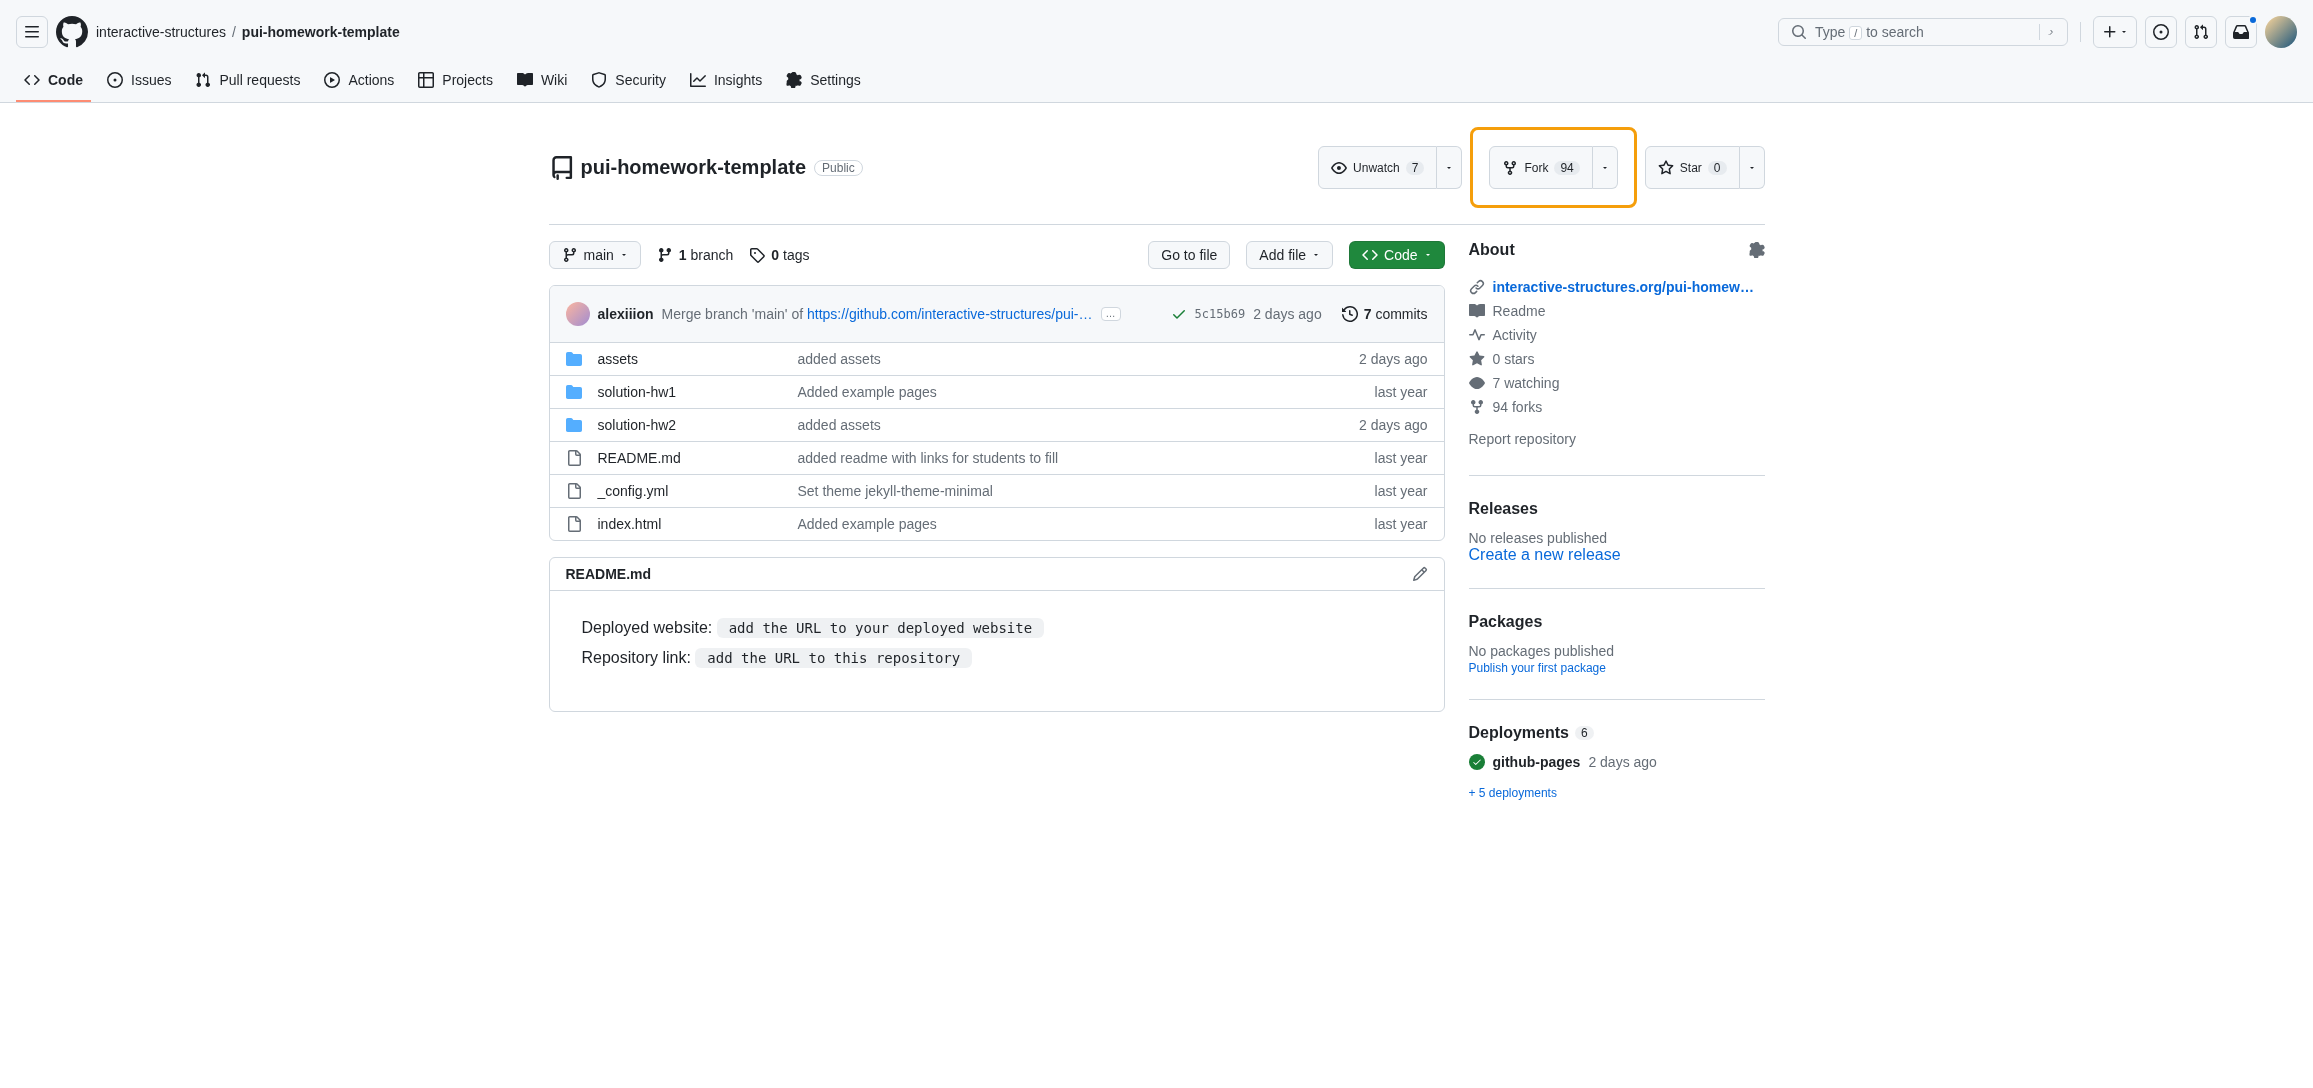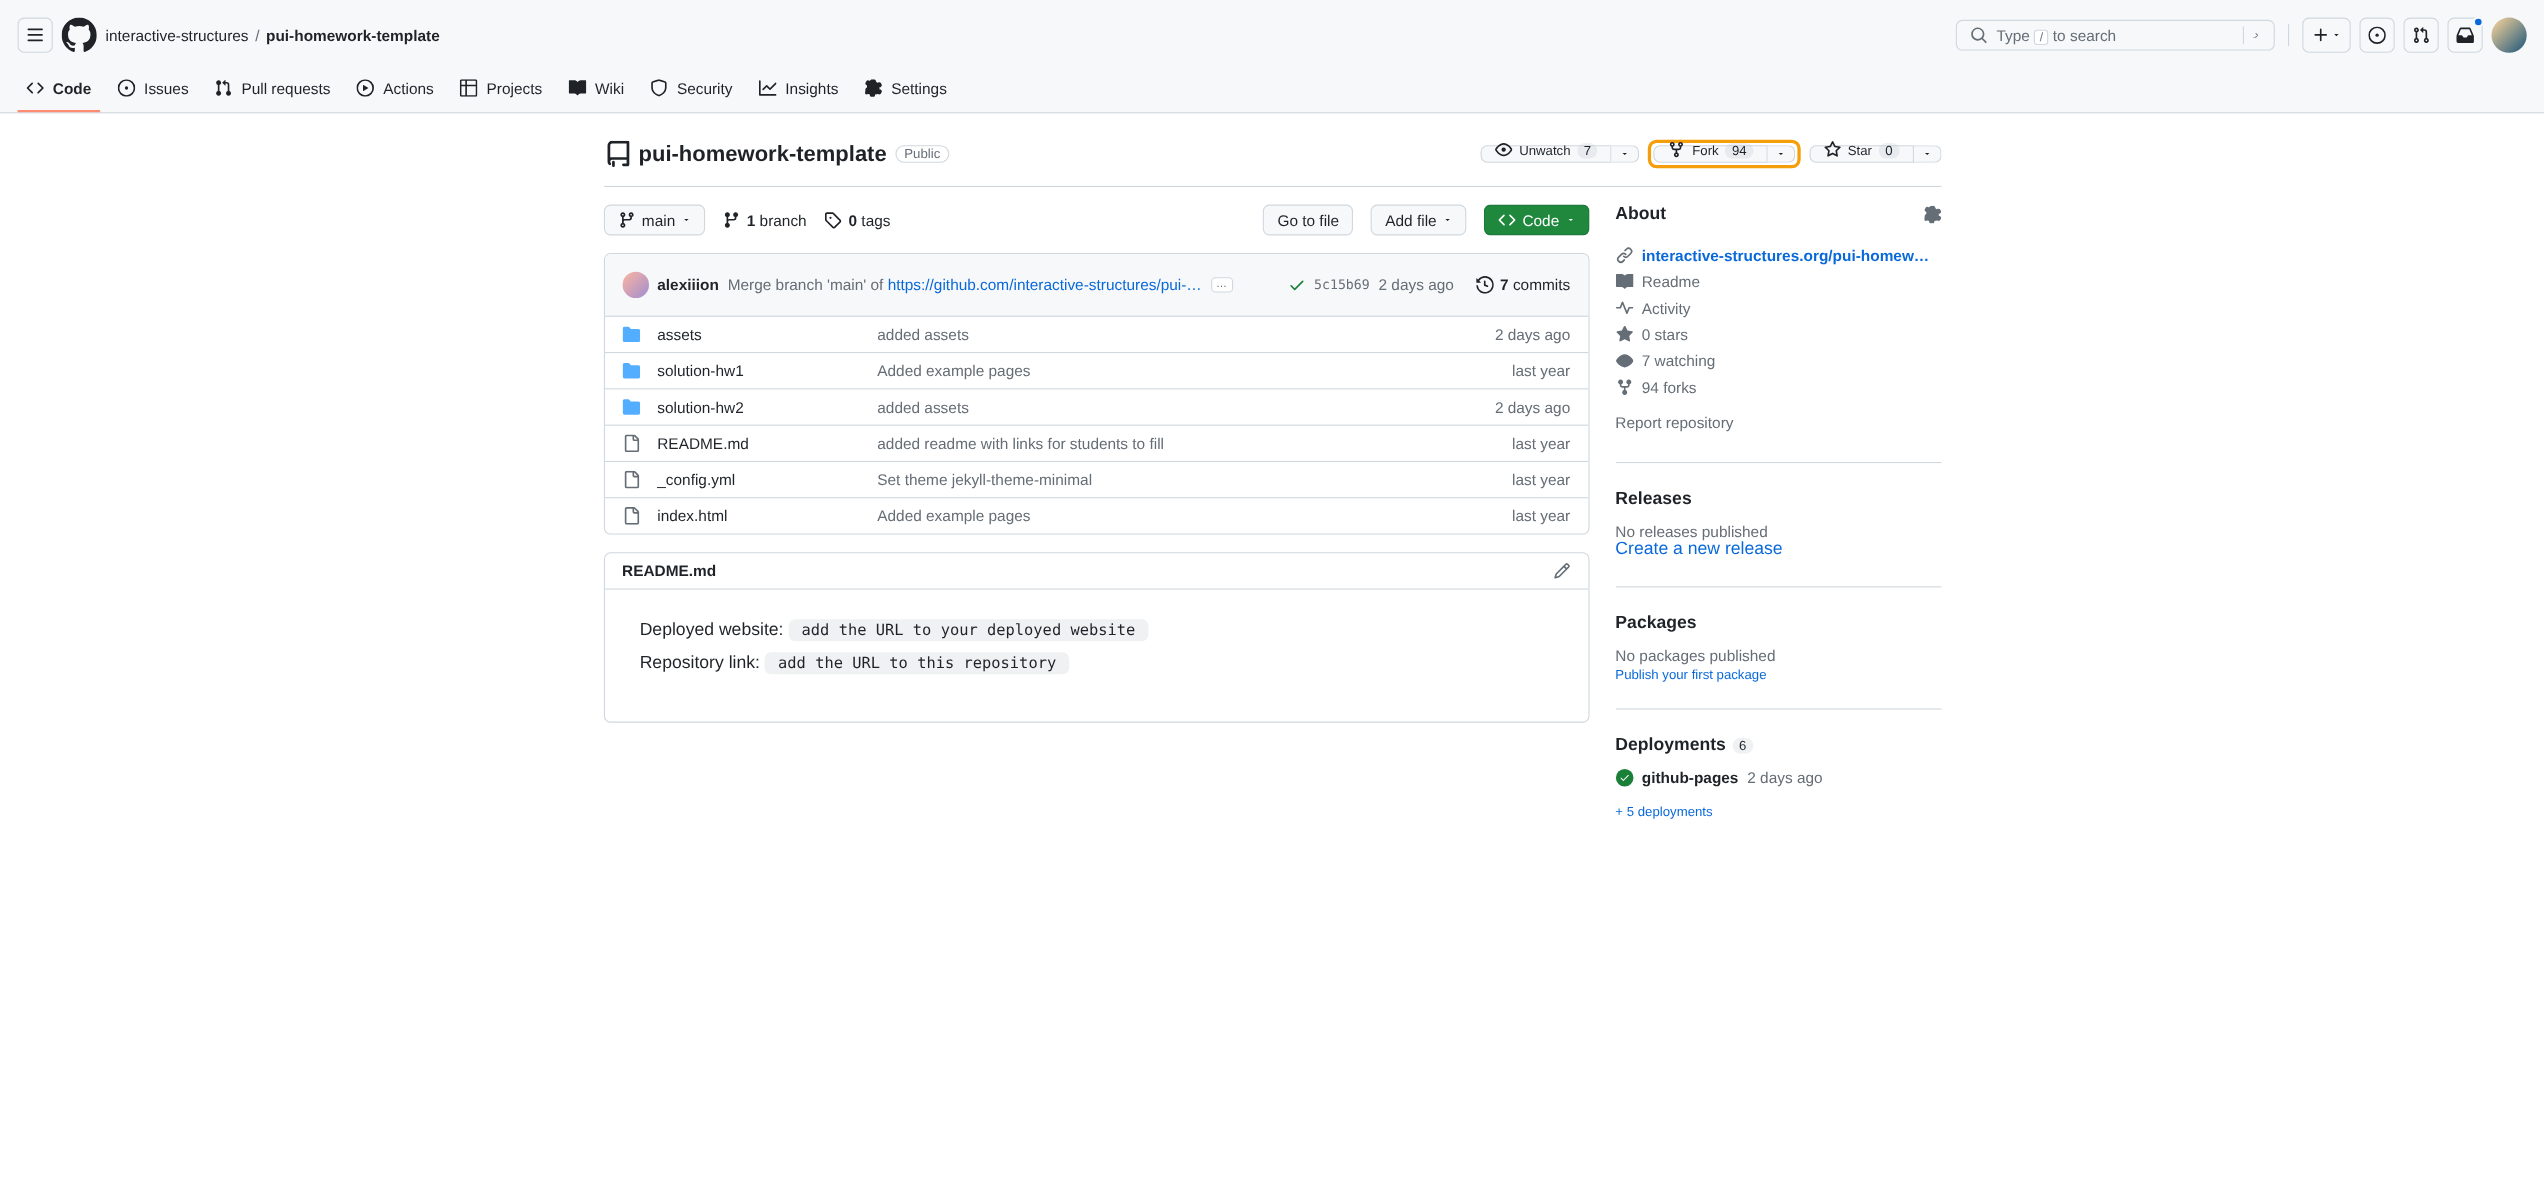--- a/index.html
+++ b/index.html
@@ -21,26 +21,26 @@
 .avatar { width: 32px; height: 32px; border-radius: 50%; background: linear-gradient(135deg,#ffd89b,#19547b); cursor: pointer; }
 .commit-avatar { width: 24px; height: 24px; border-radius: 50%; background: linear-gradient(135deg,#fcb69f,#a18cd1); }
 .notif-dot { position:absolute; top:-2px; right:-2px; width:10px; height:10px; background:#0969da; border-radius:50%; border:2px solid #f6f8fa; }
 .tabs { display: flex; gap: 8px; padding: 0 16px; }
 .tab { display: flex; align-items: center; gap: 8px; padding: 8px 8px 12px; font-size: 14px; color: #1f2328; cursor: pointer; border-bottom: 2px solid transparent; }
 .tab.active { border-bottom-color: #fd8c73; font-weight: 600; }
 .main { max-width: 1280px; margin: 0 auto; padding: 24px 32px; }
 .repo-head { display: flex; align-items: center; gap: 8px; padding-bottom: 16px; border-bottom: 1px solid #d0d7de; margin-bottom: 16px; }
 .repo-head h1 { font-size: 20px; font-weight: 600; }
 .badge-public { border: 1px solid #d0d7de; border-radius: 999px; padding: 0 7px; font-size: 12px; color: #656d76; font-weight: 500; }
-.btn { display: inline-flex; align-items: flex-end; gap: 6px; border: 1px solid #d0d7de; border-radius: 6px; padding: 3px 12px; font-size: 12px; background: #f6f8fa; cursor: pointer; font-weight: 500; height: 16px; }
+.btn { display: inline-flex; align-items: center; gap: 6px; border: 1px solid #d0d7de; border-radius: 6px; padding: 3px 12px; font-size: 12px; background: #f6f8fa; cursor: pointer; font-weight: 500; height: 43px; }
 .btn .count { background: #afb8c133; border-radius: 999px; padding: 0 6px; font-size: 12px; font-weight: 500; }
 .btn-group { display: flex; }
 .btn-group .btn { border-radius: 6px 0 0 6px; }
 .btn-group .btn.caret-only { border-radius: 0 6px 6px 0; border-left: 0; padding: 3px 8px; }
-.highlight-box { border: 3px solid #f59e0b; border-radius: 8px; padding: 2px; }
+.highlight-box { border: 3px solid #f59e0b; border-radius: 8px; padding: 16px; }
 .content { display: flex; gap: 24px; }
 .left { flex: 1; min-width: 0; }
 .right { width: 296px; }
 .toolbar { display: flex; align-items: center; gap: 16px; margin-bottom: 16px; }
 .btn-med { display: inline-flex; align-items: center; gap: 6px; border: 1px solid #d0d7de; border-radius: 6px; padding: 5px 12px; font-size: 14px; background: #f6f8fa; cursor: pointer; font-weight: 500; }
 .btn-primary { background: #1f883d; color: #fff; border-color: rgba(31,35,40,0.15); }
 .link-plain { display: inline-flex; align-items: center; gap: 6px; cursor: pointer; }
 .file-box { border: 1px solid #d0d7de; border-radius: 6px; overflow: hidden; }
 .commit-row { display: flex; align-items: center; gap: 8px; padding: 16px; background: #f6f8fa; border-bottom: 1px solid #d0d7de; font-size: 14px; }
 .commit-row .author { font-weight: 600; }

